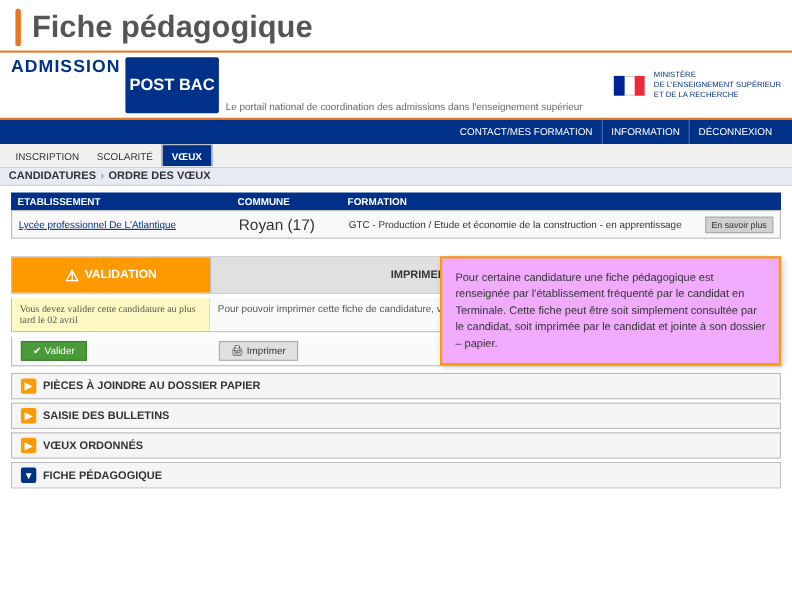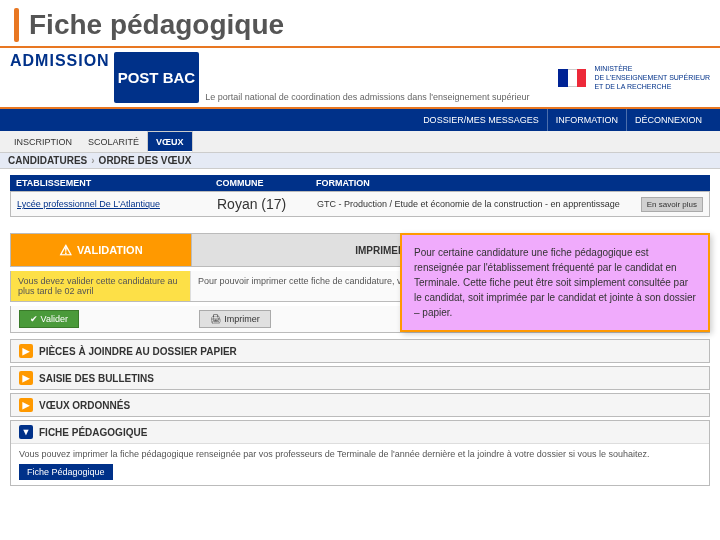--- a/index.html
+++ b/index.html
@@ -226,21 +226,22 @@
       border: 1px solid #bbb;
       border-top: none;
       margin-bottom: 4px;
     }
     #validation-text-left {
       width: 180px;
       padding: 5px 7px;
       font-size: 9px;
       color: #555;
       border-right: 1px solid #ddd;
-      background: #fde047;
+      background: #fef9c3;
+      font-family: Liberation Serif, serif;
     }
     #validation-text-right {
       flex: 1;
       padding: 5px 7px;
       font-size: 9px;
       color: #555;
       background: #fafafa;
     }
     #valider-row {
       display: flex;
@@ -396,21 +397,21 @@
     </div>
     <div class="ministry-text">
       <div>MINISTÈRE</div>
       <div>DE L'ENSEIGNEMENT SUPÉRIEUR</div>
       <div>ET DE LA RECHERCHE</div>
     </div>
   </div>
 </div>
 
 <div id="navbar">
-  <div class="nav-item">DOSSIER/MES MESSAGES</div>
+  <div class="nav-item">CONTACT/MES FORMATION</div>
   <div class="nav-item">INFORMATION</div>
   <div class="nav-item">DÉCONNEXION</div>
 </div>
 
 <div id="subnav">
   <div class="subnav-item">INSCRIPTION</div>
   <div class="subnav-item">SCOLARITÉ</div>
   <div class="subnav-item subnav-active subnav-highlight">VŒUX</div>
 </div>
 
@@ -488,20 +489,15 @@
       <div class="accordion-icon">▶</div>
       <span>VŒUX ORDONNÉS</span>
     </div>
   </div>
 
   <div id="fiche-section">
     <div id="fiche-header">
       <div class="accordion-icon open">▼</div>
       <span style="font-size:10px;font-weight:bold;color:#333;">FICHE PÉDAGOGIQUE</span>
     </div>
-    <div id="fiche-body">
-      <span>Vous pouvez imprimer la fiche pédagogique renseignée par vos professeurs de Terminale de l'année dernière et la joindre à votre dossier si vous le souhaitez.</span>
-      <br>
-      <button class="btn-fiche">Fiche Pédagogique</button>
-    </div>
   </div>
 
 </div>
 
 </body></html>

